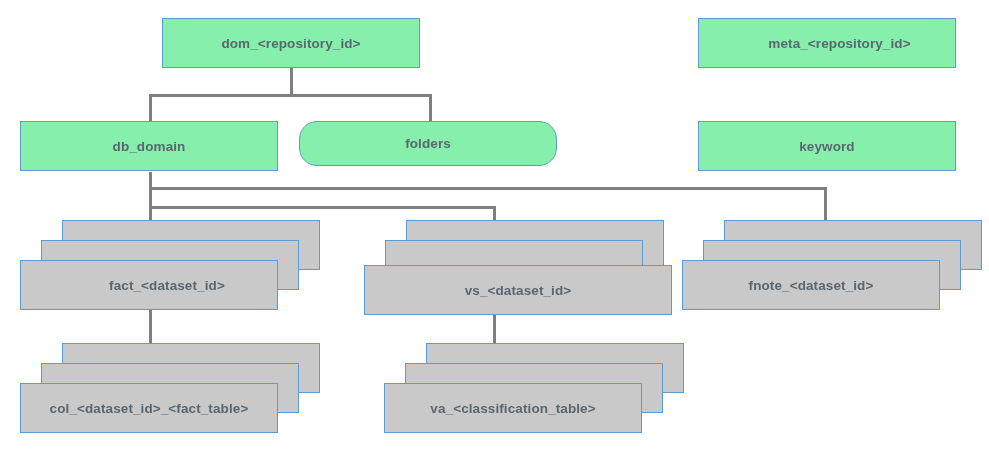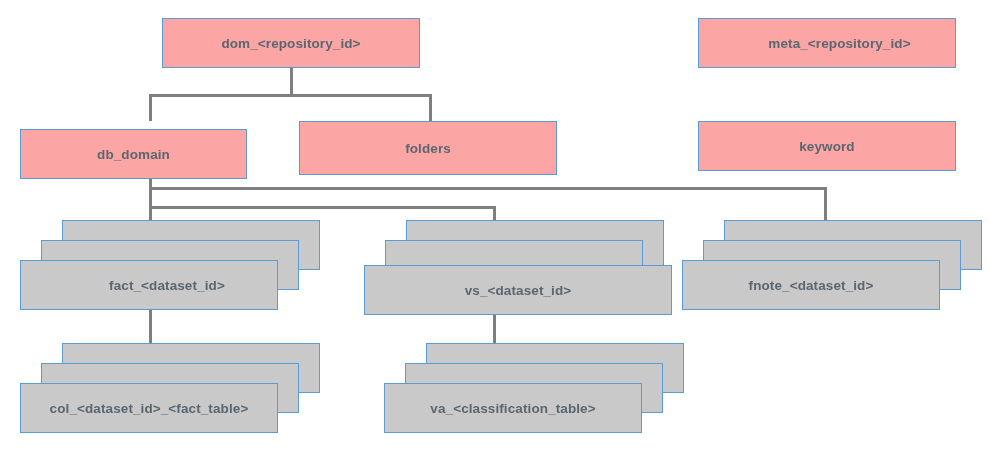--- a/index.html
+++ b/index.html
@@ -31,21 +31,21 @@
     position: absolute;
     background: #7f7f7f;
   }
   .line.h { height: 3px; }
   .line.v { width: 3px; }
 
   
   .node {
     position: absolute;
     box-sizing: border-box;
-    background: #fca5a5;
+    background: #86efac;
     border: 1px solid #5b9bd5;
     display: flex;
     align-items: center;
     justify-content: center;
     z-index: 3;
   }
   .node-label {
     color: #5b6770;
     font-size: 13.5px;
     font-weight: bold;
@@ -99,25 +99,25 @@
   </div>
 
   <div class="node" style="left:162px; top:18px; width:258px; height:50px;">
     <span class="node-label">dom_&lt;repository_id&gt;</span>
   </div>
 
   <div class="node" style="left:698px; top:18px; width:258px; height:50px;padding-left:25px;">
     <span class="node-label">meta_&lt;repository_id&gt;</span>
   </div>
 
-  <div class="node" style="left:20px; top:121px; width:227px; height:50px;margin-top:8px;">
+  <div class="node" style="left:20px; top:121px; width:258px; height:50px;">
     <span class="node-label">db_domain</span>
   </div>
 
-  <div class="node" style="left:299px; top:121px; width:258px; height:54px;">
+  <div class="node" style="left:299px; top:121px; width:258px; height:45px;border-radius:18px;">
     <span class="node-label">folders</span>
   </div>
 
   <div class="node" style="left:698px; top:121px; width:258px; height:50px;">
     <span class="node-label">keyword</span>
   </div>
 
   <div class="stack" style="left:20px; top:220px; width:310px; height:92px;">
     <div class="sheet back" style="left:42px; top:0px;  width:258px; height:50px;"></div>
     <div class="sheet mid" style="left:21px; top:20px; width:258px; height:50px;"></div>

